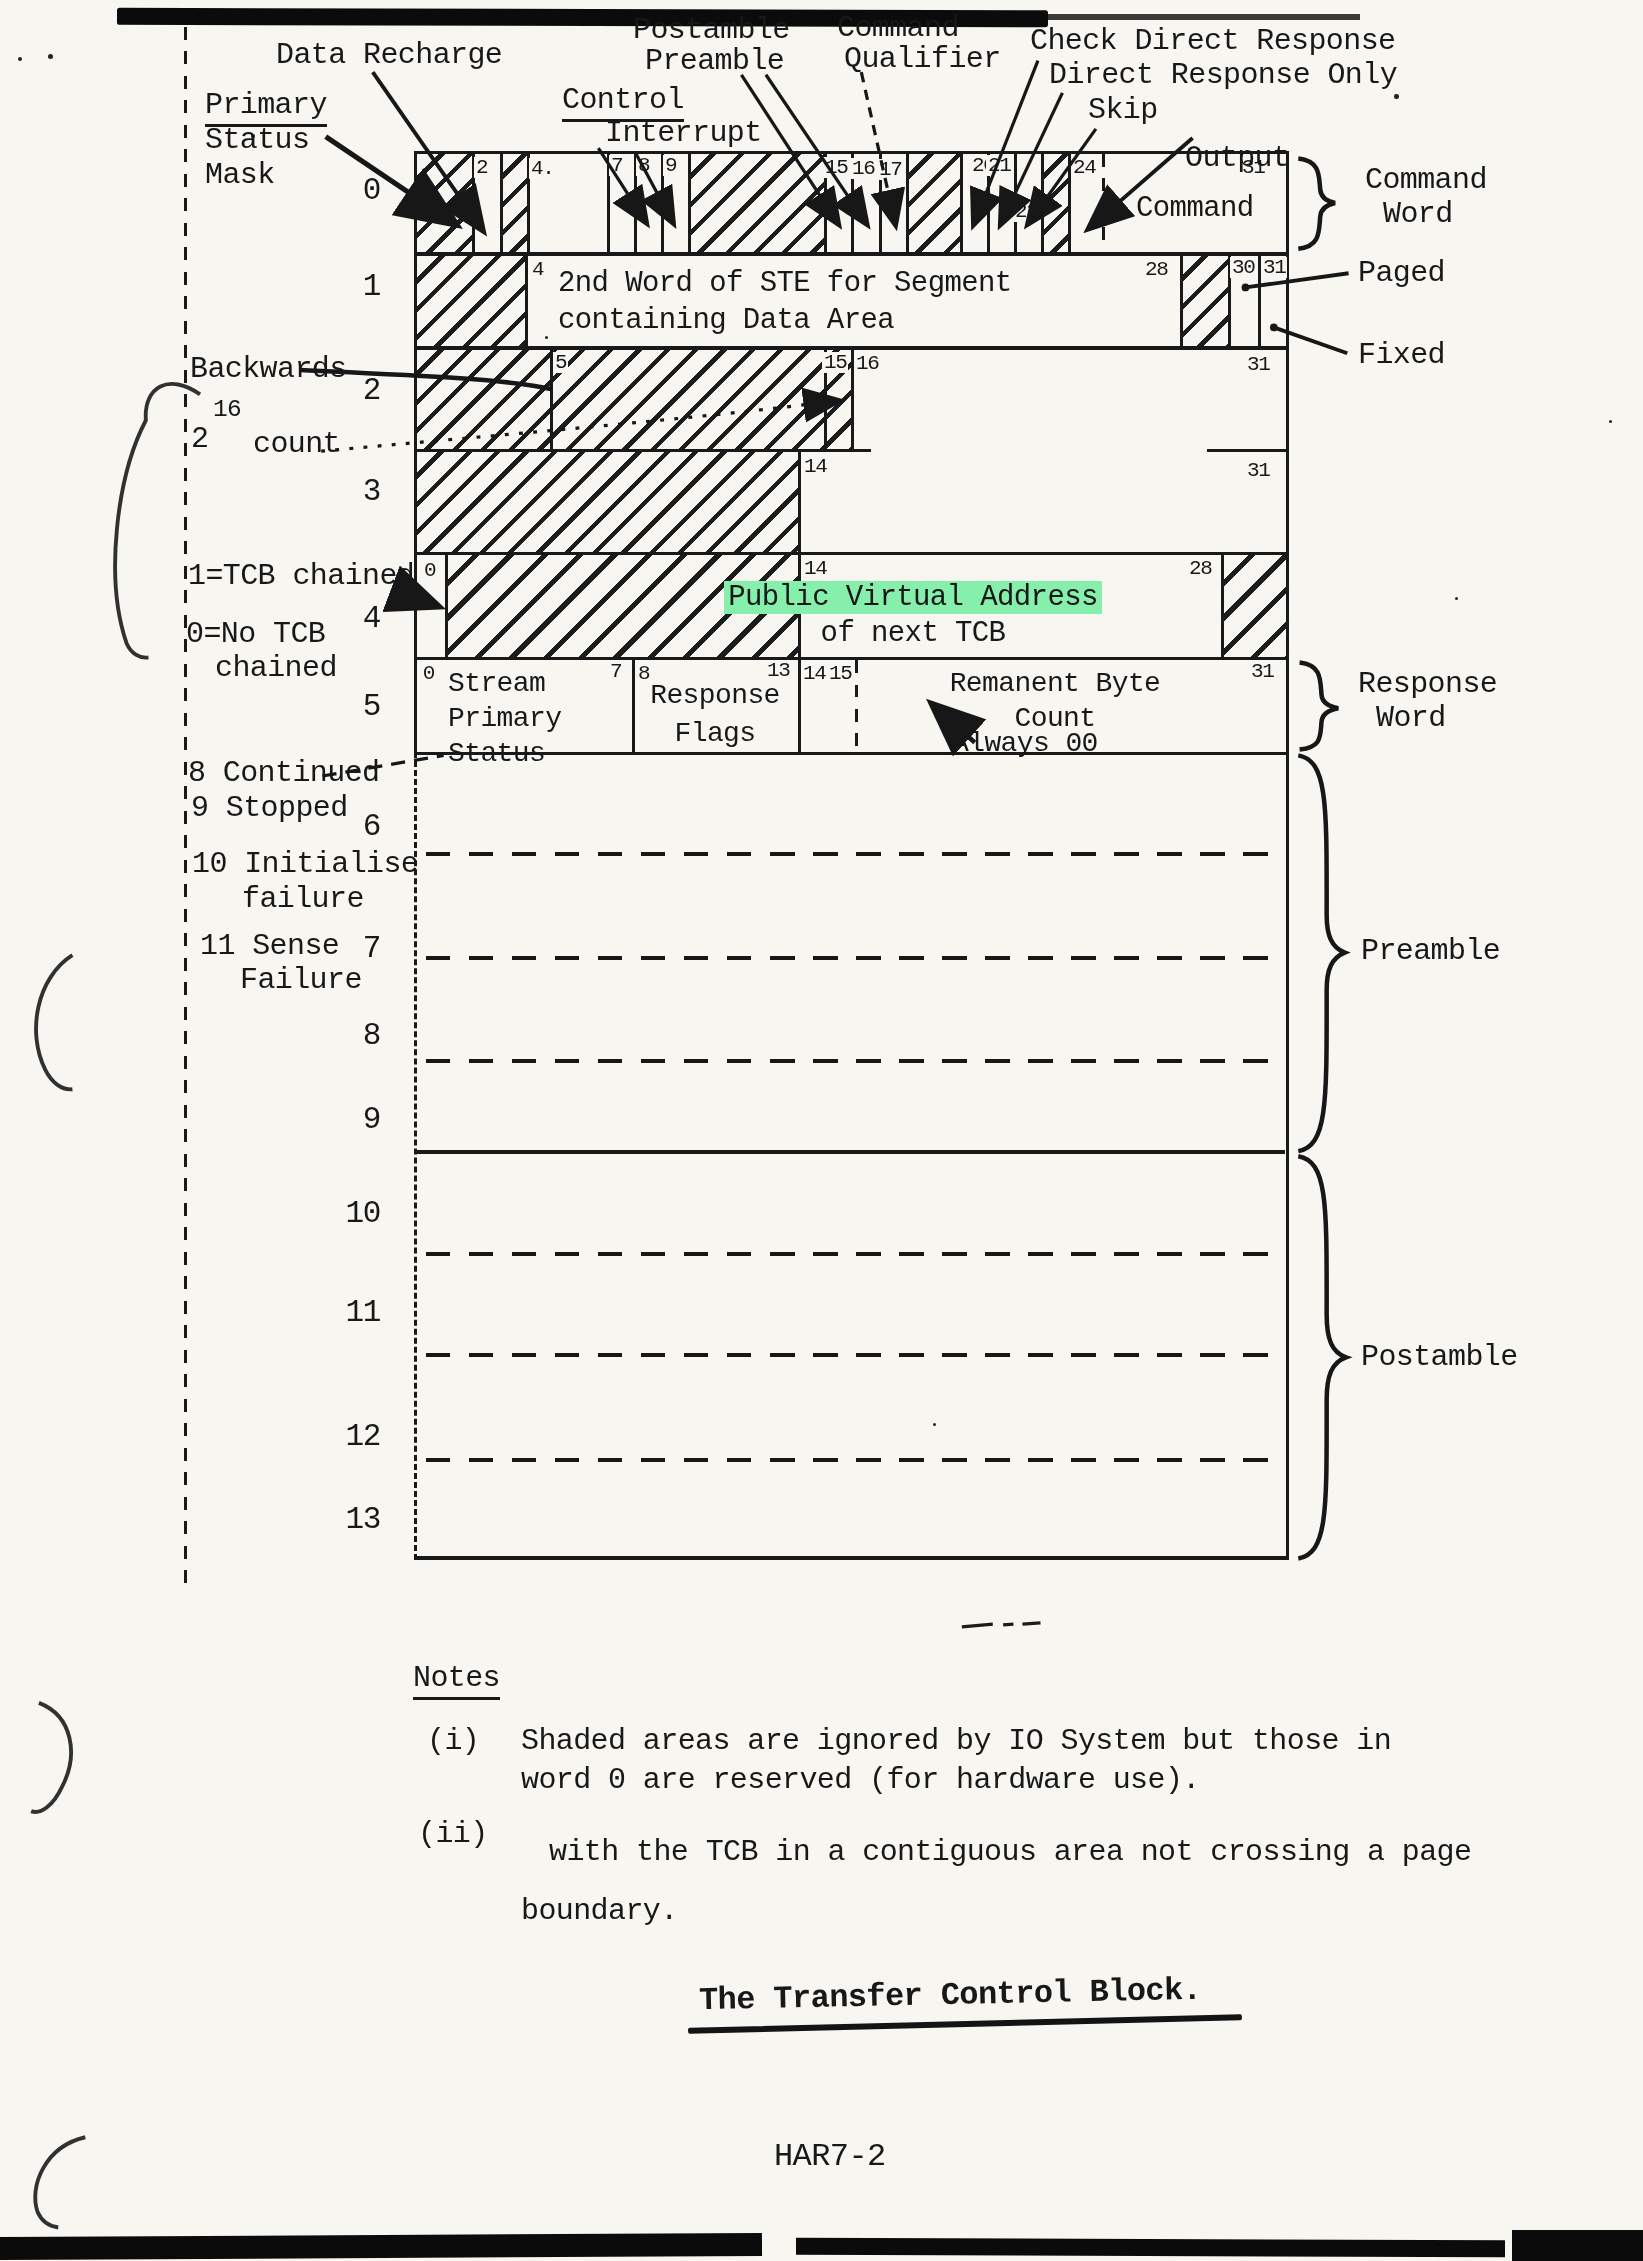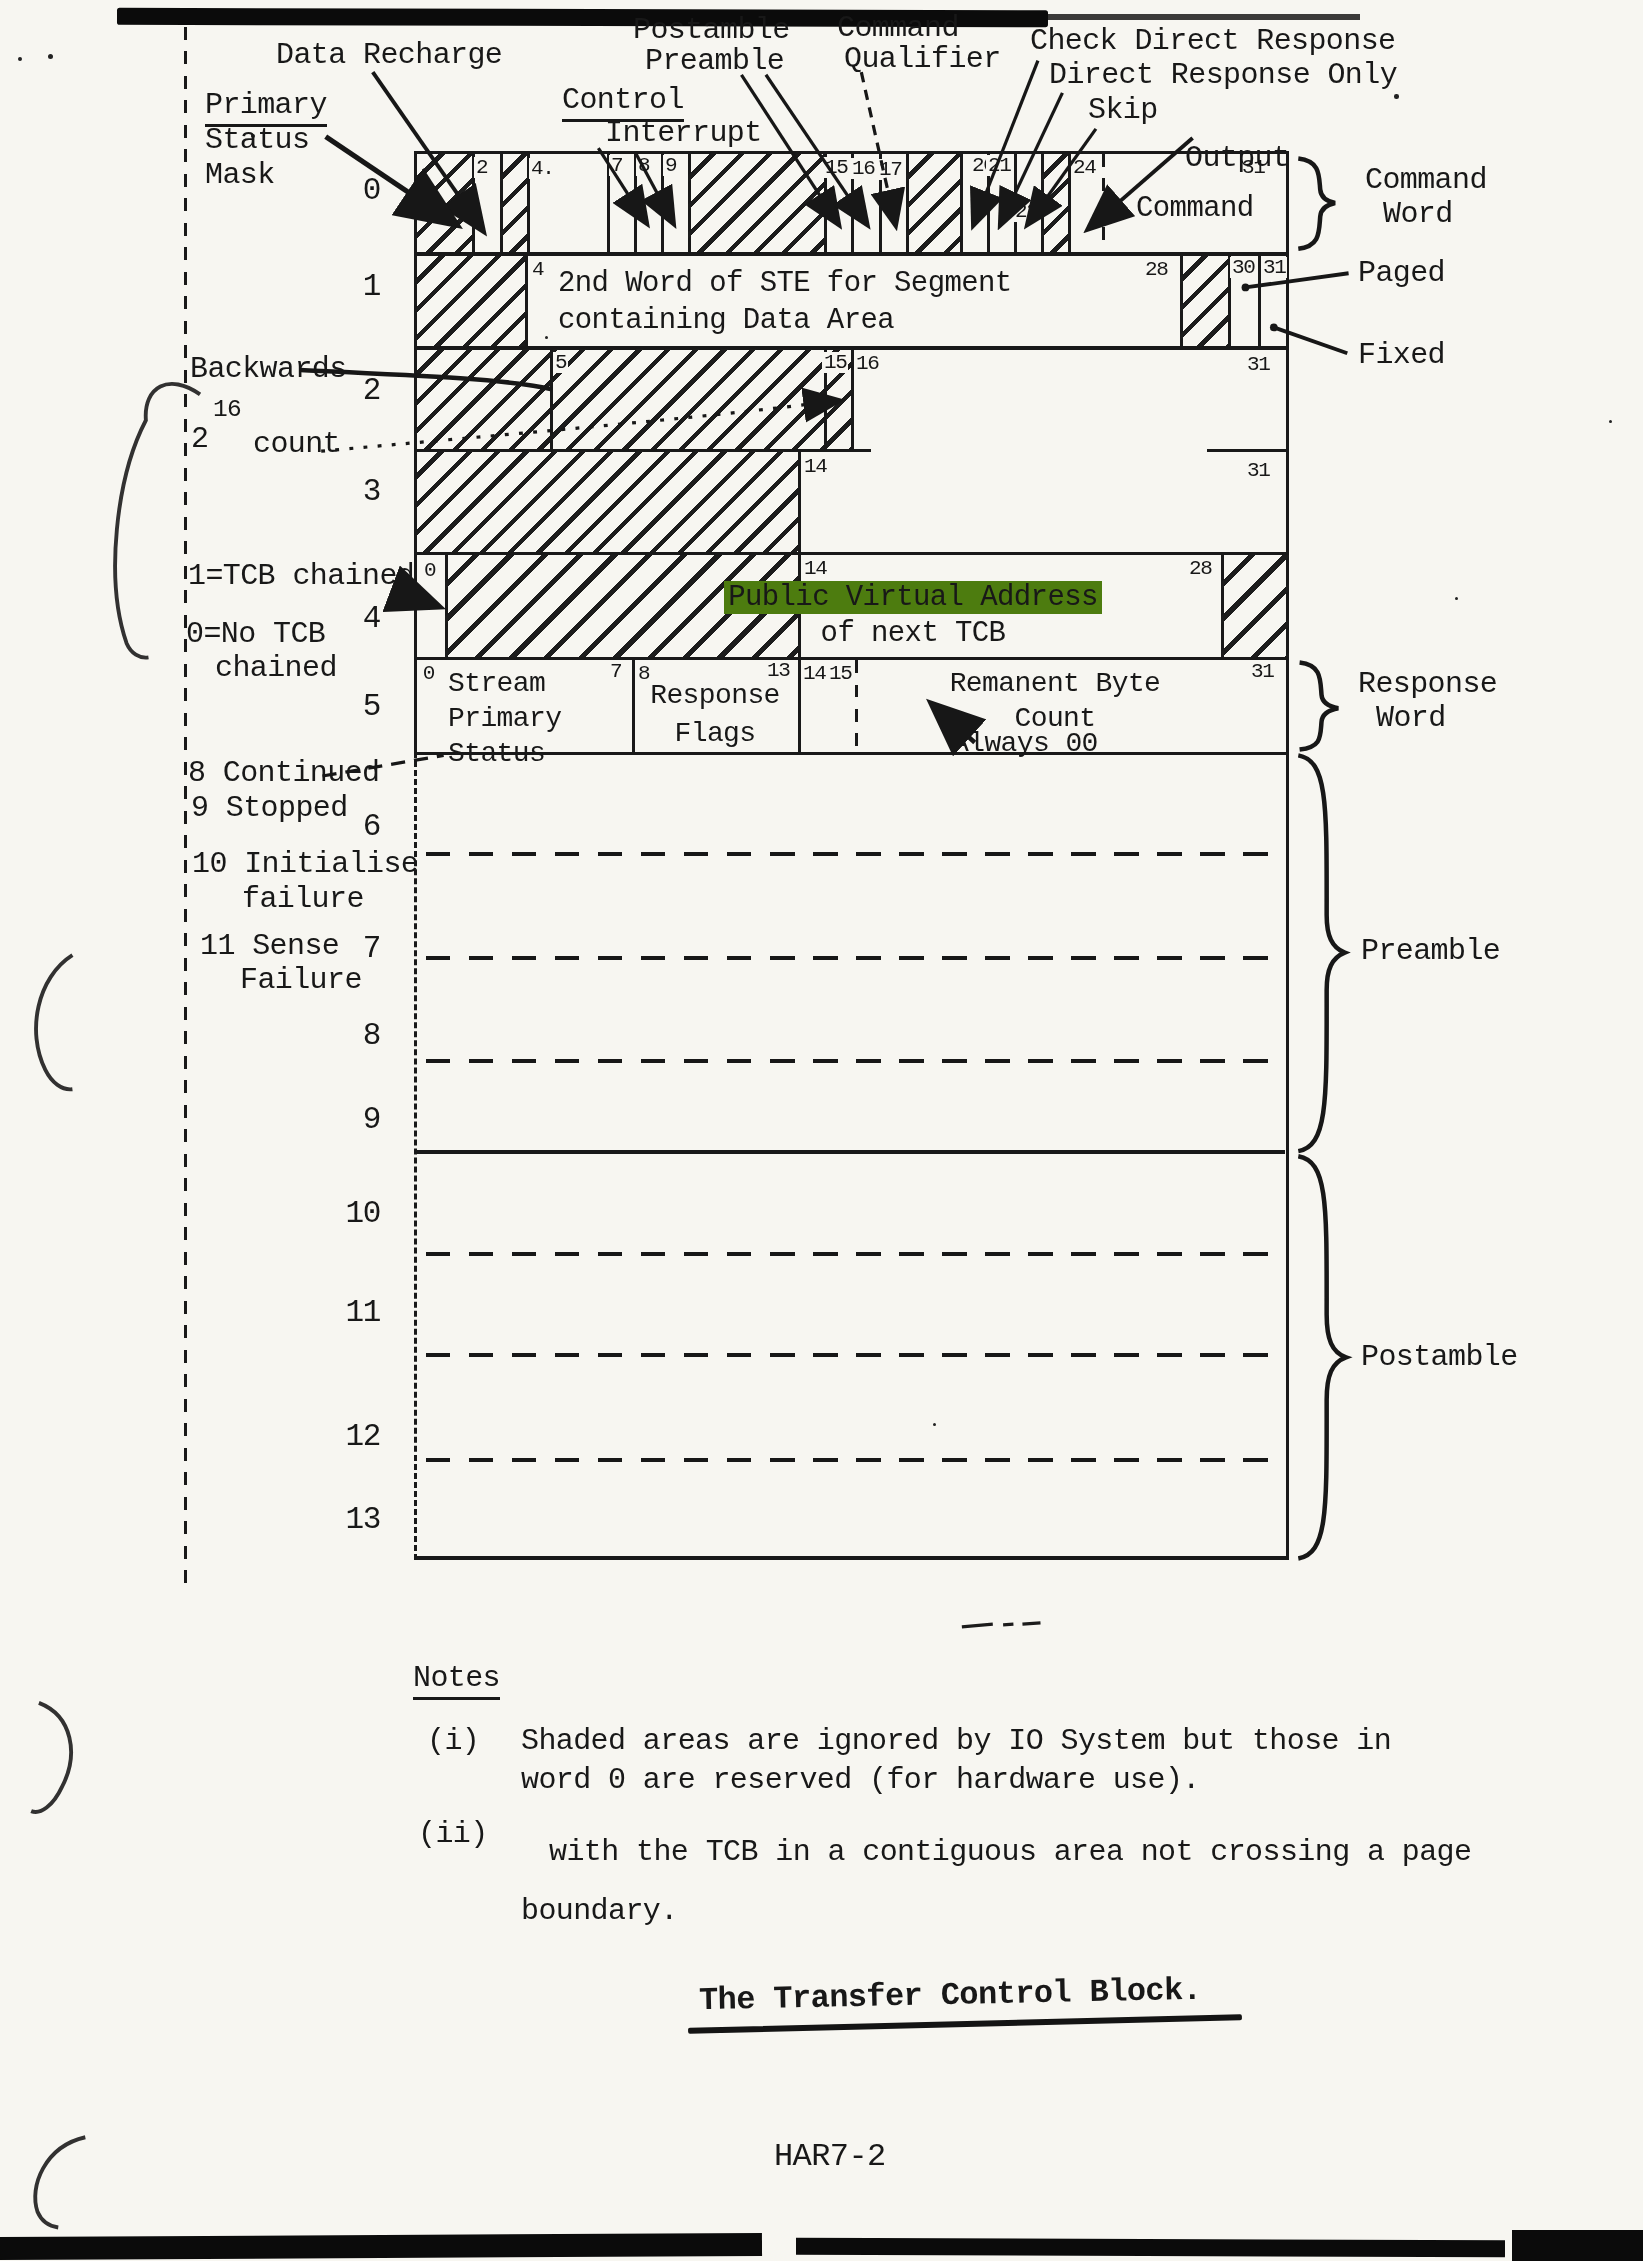--- a/index.html
+++ b/index.html
@@ -165,21 +165,21 @@
 
   <div class="box" style="left:414px;top:552px;width:875px;height:108px;">
     <div class="vline" style="left:28px;"></div>
     <div class="bit" style="left:5.2px;top:5.2px;">0</div>
     <div class="hatch2" style="left:28px;top:0;width:353px;height:100%;"></div>
     <div class="vline" style="left:381px;"></div>
     <div class="bit" style="left:385px;top:2.6px;">14</div>
     <div class="bitplain" style="left:772px;top:2.6px;">28</div>
     <div class="vline" style="left:804px;"></div>
     <div class="hatch2" style="left:804px;top:0;width:68px;height:100%;"></div>
-    <div class="btxt" style="left:206px;top:24.5px;width:580px;text-align:center;"><span style="background:#4d7c0f;padding:0 3.9px;">Public Virtual Address</span><br><span style="background:#f7f6f1;padding:0 3.9px;">of next TCB</span></div>
+    <div class="btxt" style="left:206px;top:24.5px;width:580px;text-align:center;"><span style="background:#86efac;padding:0 3.9px;">Public Virtual Address</span><br><span style="background:#f7f6f1;padding:0 3.9px;">of next TCB</span></div>
   </div>
 
   <div class="box" style="left:414px;top:657px;width:875px;height:98px;">
     <div class="vline" style="left:215px;"></div>
     <div class="vline" style="left:381px;"></div>
     <div class="vdash" style="left:438px;"></div>
     <div class="bit" style="left:3.9px;top:2.6px;">0</div>
     <div class="bit" style="left:191px;top:1.3px;">7</div>
     <div class="bit" style="left:219px;top:2.6px;">8</div>
     <div class="bit" style="left:348px;top:0;">13</div>

